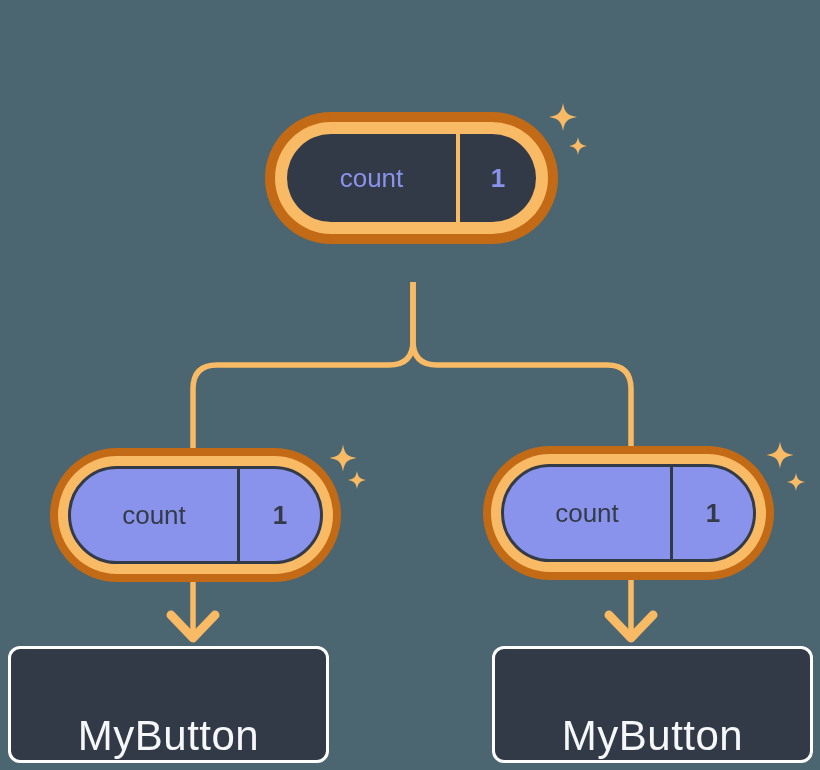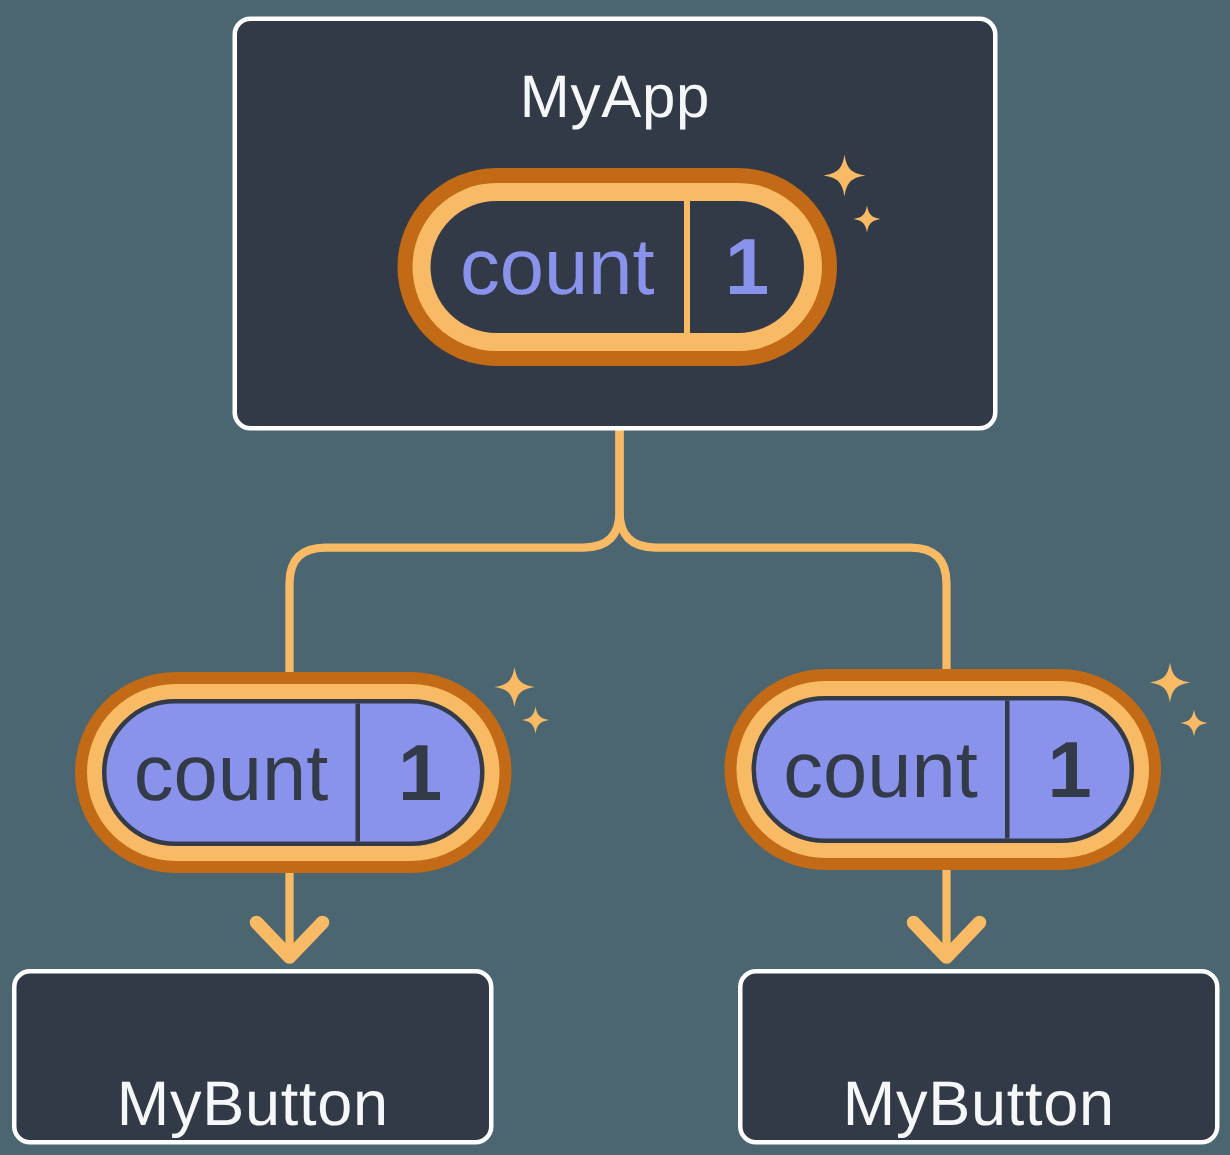--- a/index.html
+++ b/index.html
@@ -85,21 +85,21 @@
   .pill-body {
     width: 100%; height: 100%;
     border-radius: 999px;
     display: flex;
     align-items: stretch;
   }
   .cell {
     display: flex;
     align-items: center;
     justify-content: center;
-    font-size: 53px;
+    font-size: 26px;
   }
   .cell-key { flex: 1; }
   .cell-value { font-weight: 700; }
   .divider { flex: none; }
 
   
   .state-pill { left: 265px; top: 112px; width: 293px; height: 132px; padding: 10px; }
   .state-pill .ring { padding: 12px; }
   .state-pill .pill-body { background: var(--card-fill); }
   .state-pill .cell { color: var(--state-text); }
@@ -121,23 +121,20 @@
 
 <div class="canvas">
 
   <svg class="layer connectors-svg" width="820" height="770" viewBox="0 0 820 770">
     <path class="conn" d="M413,282 L413,341 Q413,365 389,365 L217,365 Q193,365 193,389 L193,633"></path>
     <path class="conn" d="M413,282 L413,341 Q413,365 437,365 L607,365 Q631,365 631,389 L631,633"></path>
     <path class="arrowhead" d="M171,615 L193,638 L215,615"></path>
     <path class="arrowhead" d="M609,615 L631,638 L653,615"></path>
   </svg>
 
-  <div class="card card-root">
-    <div class="card-title">MyApp</div>
-  </div>
 
   <div class="pill state-pill">
     <div class="ring">
       <div class="pill-body">
         <div class="cell cell-key">count</div>
         <div class="divider"></div>
         <div class="cell cell-value">1</div>
       </div>
     </div>
   </div>

